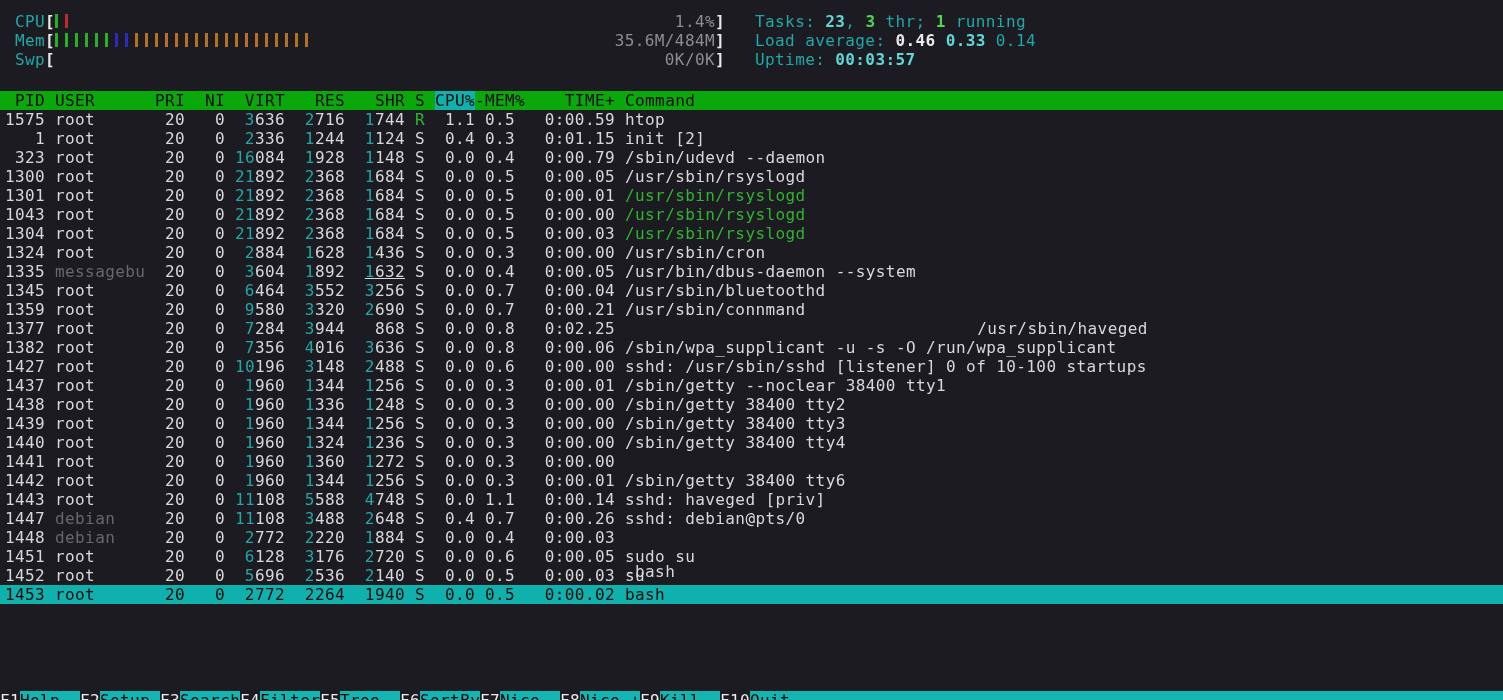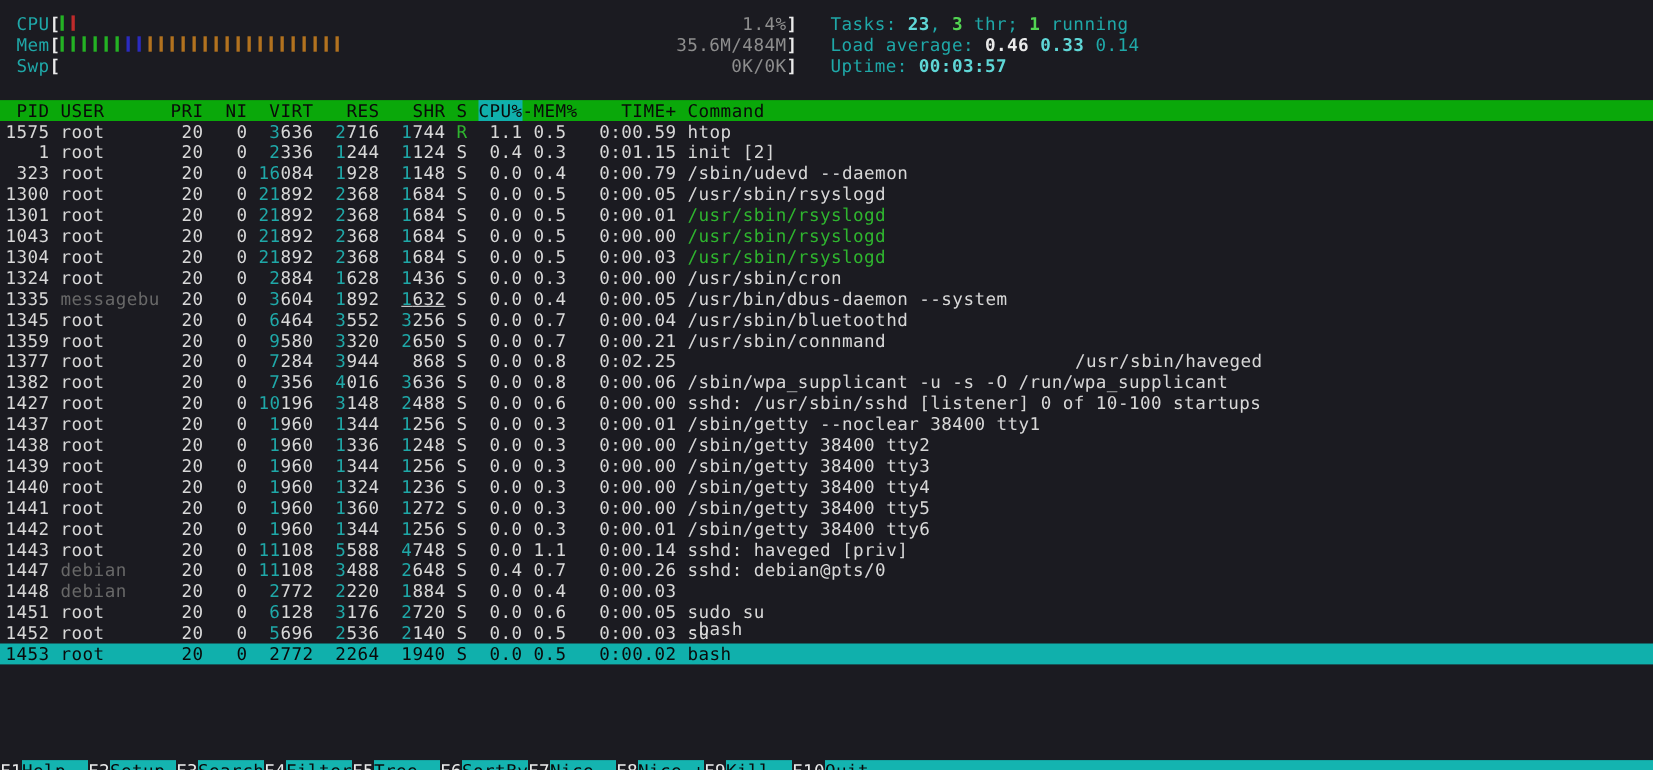--- a/index.html
+++ b/index.html
@@ -238,21 +238,21 @@
         <span class="cell r" style="left: 525px; width: 90px;">0:00.04</span>
         <span class="cell l" style="left: 625px; width: 875px;">/usr/sbin/bluetoothd</span>
       </div>
       <div class="prow">
         <span class="cell r" style="left: 5px; width: 40px;">1359</span>
         <span class="cell l" style="left: 55px; width: 95px;">root</span>
         <span class="cell r" style="left: 155px; width: 30px;">20</span>
         <span class="cell r" style="left: 195px; width: 30px;">0</span>
         <span class="cell r" style="left: 235px; width: 50px;"><span class="numpfx">9</span><span>580</span></span>
         <span class="cell r" style="left: 295px; width: 50px;"><span class="numpfx">3</span><span>320</span></span>
-        <span class="cell r" style="left: 355px; width: 50px;"><span class="numpfx">2</span><span>650</span></span>
+        <span class="cell r" style="left: 355px; width: 50px;"><span class="numpfx">2</span><span>690</span></span>
         <span class="cell l" style="left: 415px; width: 10px;">S</span>
         <span class="cell r" style="left: 435px; width: 40px;">0.0</span>
         <span class="cell l" style="left: 485px; width: 40px;">0.7</span>
         <span class="cell r" style="left: 525px; width: 90px;">0:00.21</span>
         <span class="cell l" style="left: 625px; width: 875px;">/usr/sbin/connmand</span>
       </div>
       <div class="prow">
         <span class="cell r" style="left: 5px; width: 40px;">1377</span>
         <span class="cell l" style="left: 55px; width: 95px;">root</span>
         <span class="cell r" style="left: 155px; width: 30px;">20</span>
@@ -355,21 +355,20 @@
         <span class="cell l" style="left: 55px; width: 95px;">root</span>
         <span class="cell r" style="left: 155px; width: 30px;">20</span>
         <span class="cell r" style="left: 195px; width: 30px;">0</span>
         <span class="cell r" style="left: 235px; width: 50px;"><span class="numpfx">1</span><span>960</span></span>
         <span class="cell r" style="left: 295px; width: 50px;"><span class="numpfx">1</span><span>360</span></span>
         <span class="cell r" style="left: 355px; width: 50px;"><span class="numpfx">1</span><span>272</span></span>
         <span class="cell l" style="left: 415px; width: 10px;">S</span>
         <span class="cell r" style="left: 435px; width: 40px;">0.0</span>
         <span class="cell l" style="left: 485px; width: 40px;">0.3</span>
         <span class="cell r" style="left: 525px; width: 90px;">0:00.00</span>
-        <span class="cell l" style="left: 625px; width: 875px;">/sbin/getty 38400 tty5</span>
       </div>
       <div class="prow">
         <span class="cell r" style="left: 5px; width: 40px;">1442</span>
         <span class="cell l" style="left: 55px; width: 95px;">root</span>
         <span class="cell r" style="left: 155px; width: 30px;">20</span>
         <span class="cell r" style="left: 195px; width: 30px;">0</span>
         <span class="cell r" style="left: 235px; width: 50px;"><span class="numpfx">1</span><span>960</span></span>
         <span class="cell r" style="left: 295px; width: 50px;"><span class="numpfx">1</span><span>344</span></span>
         <span class="cell r" style="left: 355px; width: 50px;"><span class="numpfx">1</span><span>256</span></span>
         <span class="cell l" style="left: 415px; width: 10px;">S</span>

